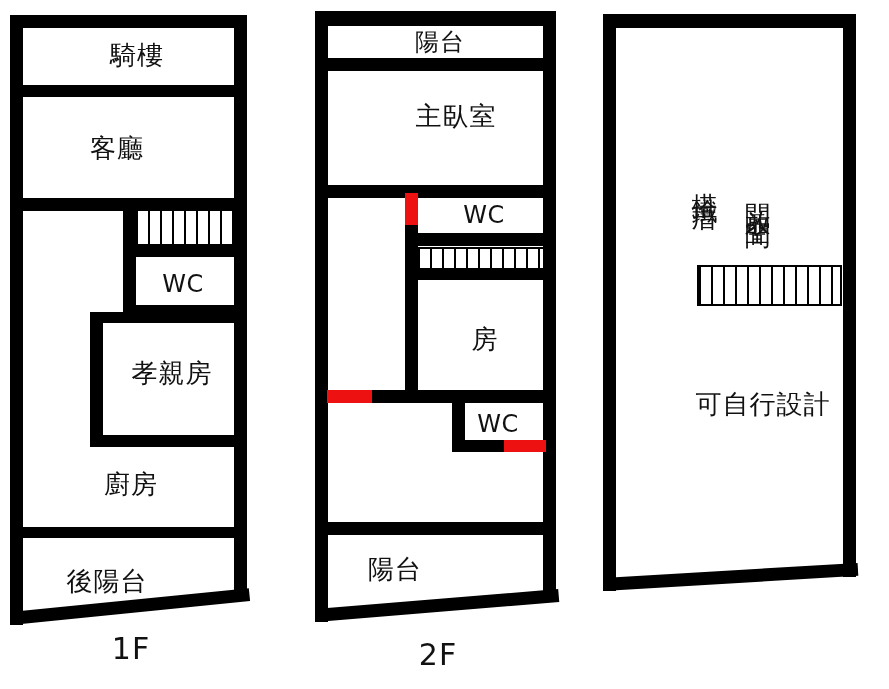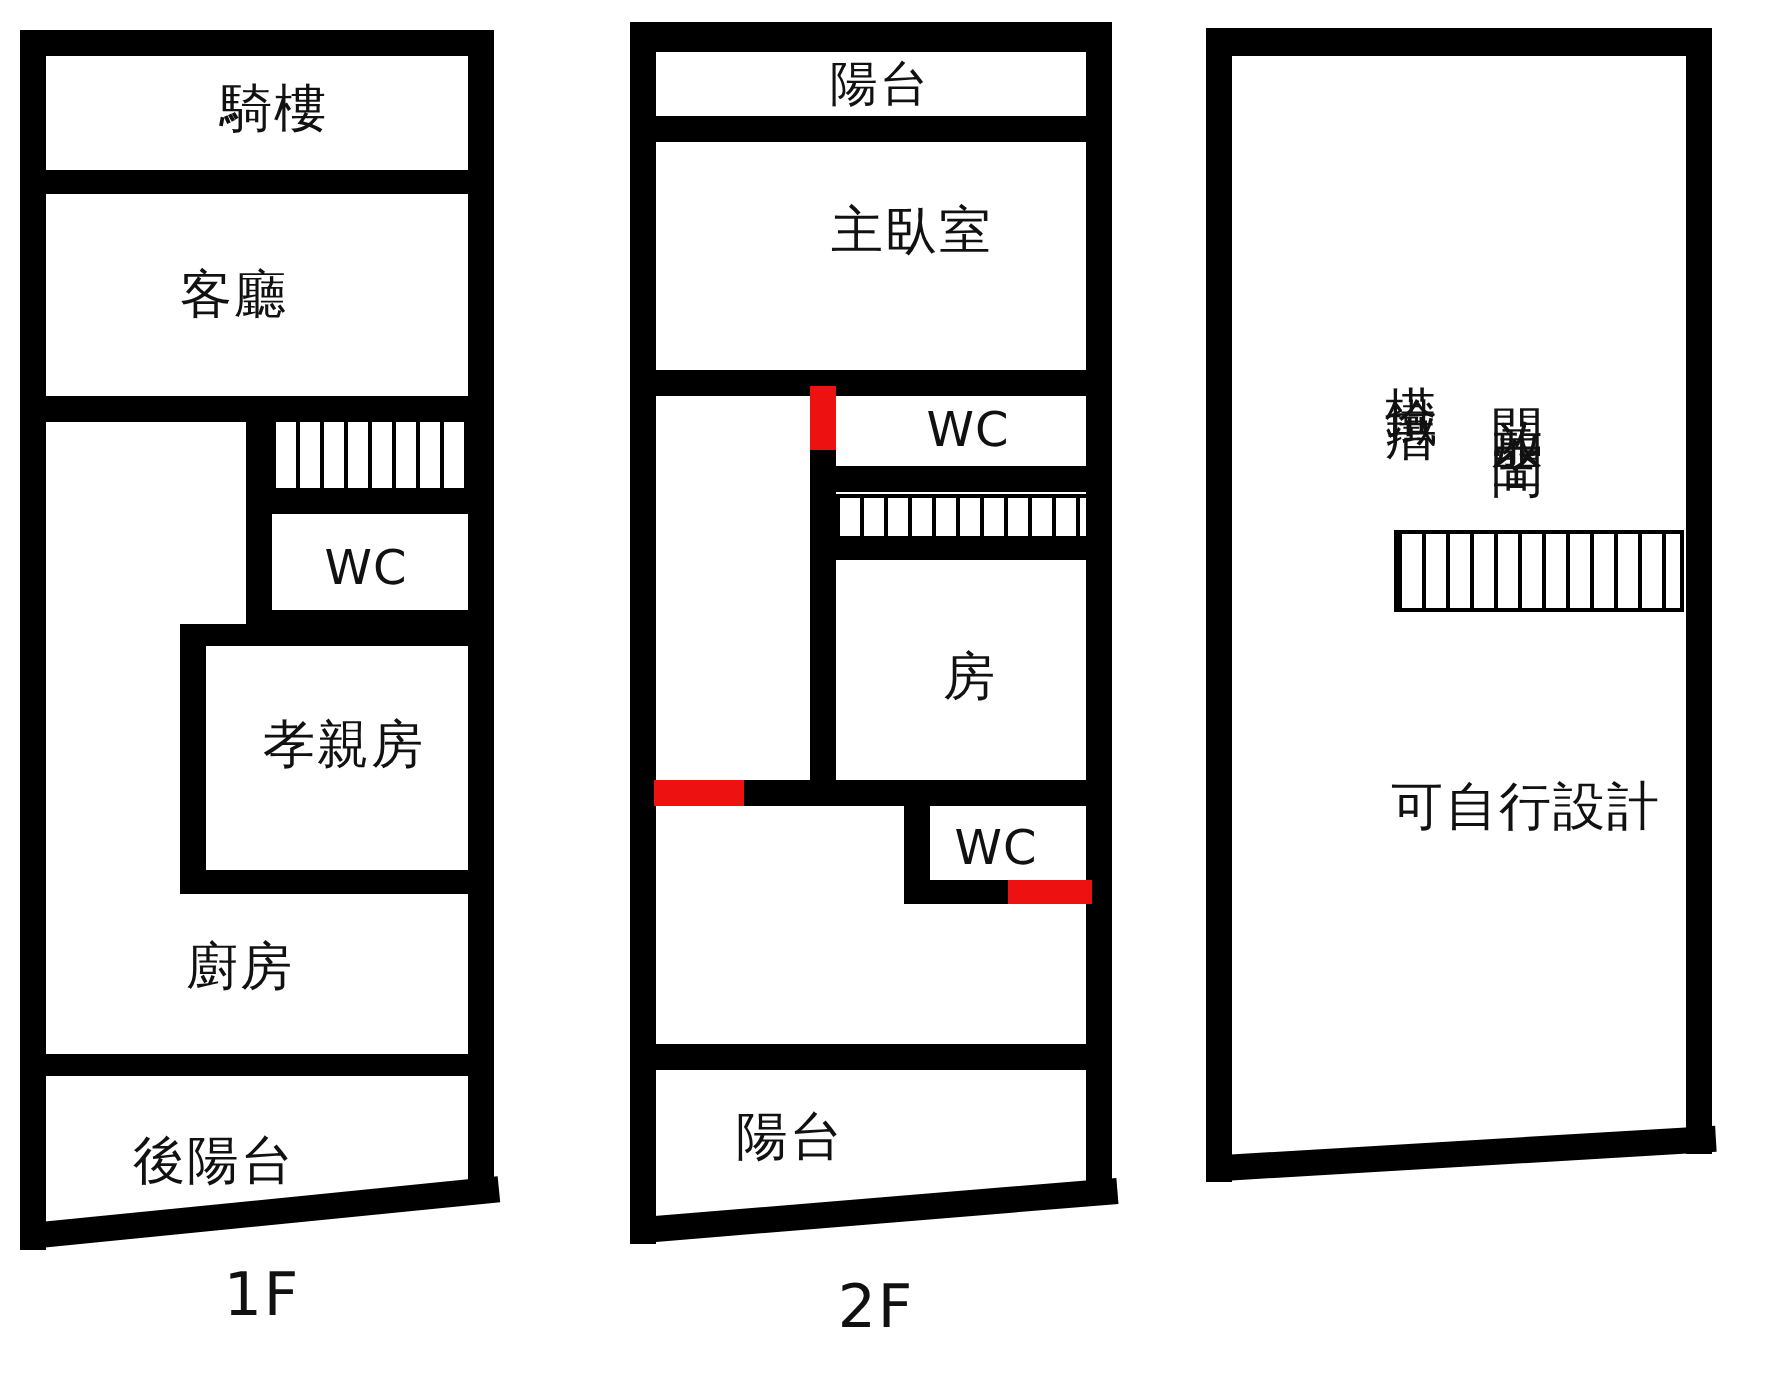--- a/index.html
+++ b/index.html
@@ -56,21 +56,21 @@
     <div class="wall" style="left:90px;top:312px;width:13px;height:135px"></div>
     <div class="wall" style="left:90px;top:435px;width:157px;height:12px"></div>
     <div class="wall" style="left:10px;top:527px;width:237px;height:11px"></div>
 
     <div class="stairs" style="left:136px;top:211px;width:98px;height:33px;border-bottom:2px solid var(--wall,#000)"></div>
 
     <div class="room-label" style="left:137px;top:56px">騎樓</div>
     <div class="room-label" style="left:117px;top:149px">客廳</div>
     <div class="room-label latin" style="left:183px;top:285px">WC</div>
     <div class="room-label" style="left:172px;top:374px">孝親房</div>
-    <div class="room-label" style="left:120px;top:485px">廚房</div>
+    <div class="room-label" style="left:131px;top:485px">廚房</div>
     <div class="room-label" style="left:107px;top:582px">後陽台</div>
     <div class="floor-label" style="left:131px;top:648px">1F</div>
   </div>
 
   <div class="plan">
 
     <div class="wall" style="left:315px;top:11px;width:241px;height:15px"></div>
     <div class="wall" style="left:315px;top:11px;width:13px;height:611px"></div>
     <div class="wall" style="left:543px;top:11px;width:13px;height:590px"></div>
     <div class="wall slant" style="left:315px;top:609px;width:244px;height:13px;transform:rotate(-4.7deg)"></div>

